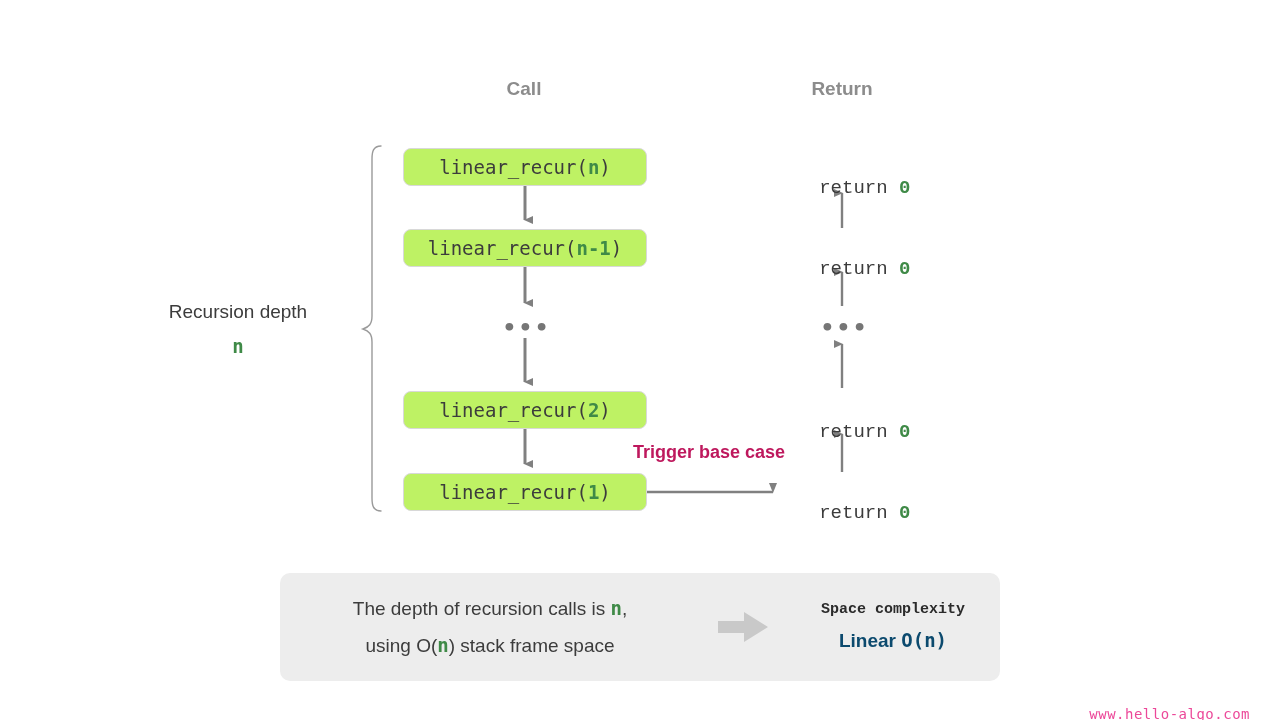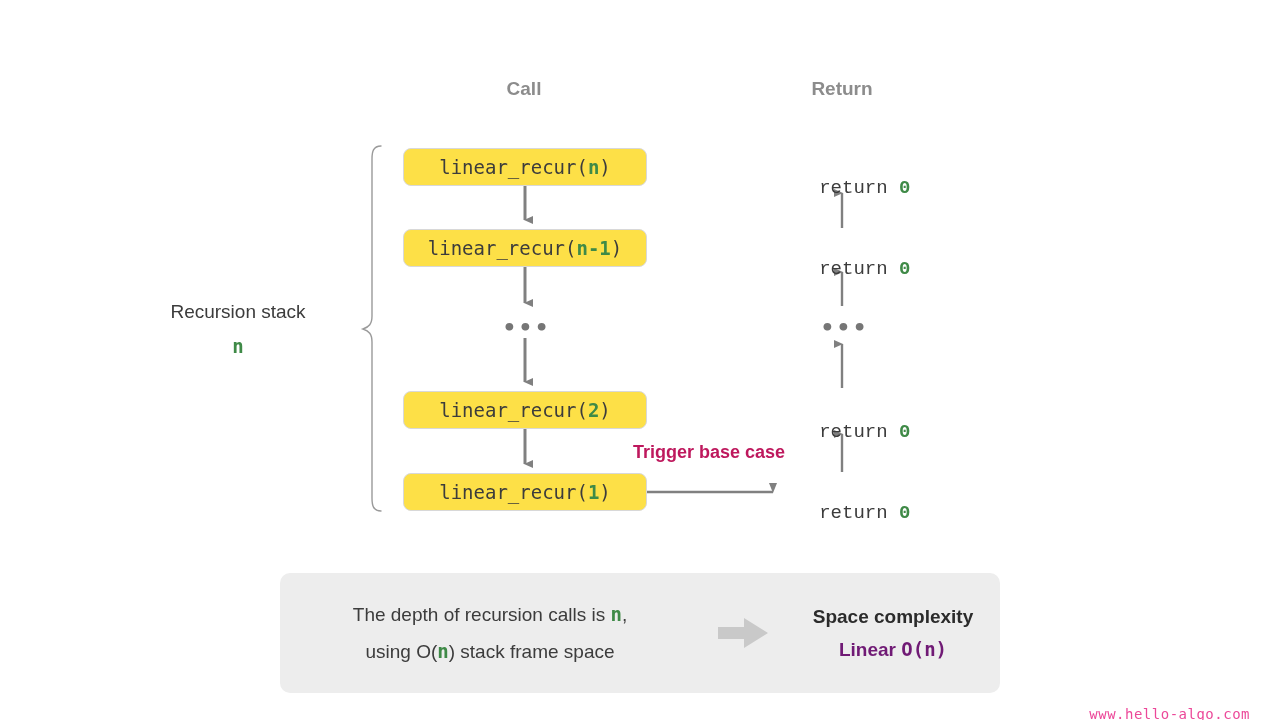--- a/index.html
+++ b/index.html
@@ -37,21 +37,21 @@
   #hdr-call   { left: 524px; top: 62px; }
   #hdr-return { left: 842px; top: 62px; }
 
   
   .call-box {
     position: absolute;
     left: 403px;
     width: 244px;
     height: 38px;
     box-sizing: border-box;
-    background: #fde047;
+    background: #bef264;
     border: 1.5px solid #d8d8d8;
     border-radius: 8px;
     display: flex;
     align-items: center;
     justify-content: center;
     font-family: "DejaVu Sans Mono", "Liberation Mono", monospace;
     font-size: 19px;
     color: #3c3c3c;
     letter-spacing: 0px;
   }
@@ -136,21 +136,21 @@
     color: #be185d;
     white-space: nowrap;
   }
 
   
   #summary {
     position: absolute;
     left: 280px;
     top: 557px;
     width: 720px;
-    height: 120px;
+    height: 108px;
     box-sizing: border-box;
     background: #ededed;
     border-radius: 10px;
     display: flex;
     align-items: center;
     justify-content: flex-start;
   }
   #summary-left {
     width: 420px;
     text-align: center;
@@ -170,31 +170,31 @@
     align-items: center;
     justify-content: center;
   }
   #summary-right {
     flex: 1;
     text-align: center;
     line-height: 1.75;
   }
   #summary-right .title {
     display: block;
-    font-family: Liberation Sans, sans-serif;
-    font-weight: bold;
-    font-size: 19px;
+    font-family: Liberation Mono, monospace;
+    font-weight: bold;
+    font-size: 15px;
     color: #2b2b2b;
   }
   #summary-right .value {
     display: block;
     font-family: "Liberation Sans", sans-serif;
     font-weight: bold;
     font-size: 19px;
-    color: #701a75;
+    color: #0c4a6e;
   }
   #summary-right .value .bigo {
     font-family: "DejaVu Sans Mono", "Liberation Mono", monospace;
     font-weight: bold;
   }
 
   
   #watermark {
     position: absolute;
     right: 30px;
@@ -242,21 +242,21 @@
 
     <line x1="842" y1="212" x2="842" y2="177" stroke="#808080" stroke-width="2.4" marker-end="url(#arrowUp)"></line>
     <line x1="842" y1="290" x2="842" y2="256" stroke="#808080" stroke-width="2.4" marker-end="url(#arrowUp)"></line>
     <line x1="842" y1="372" x2="842" y2="328" stroke="#808080" stroke-width="2.4" marker-end="url(#arrowUp)"></line>
     <line x1="842" y1="456" x2="842" y2="418" stroke="#808080" stroke-width="2.4" marker-end="url(#arrowUp)"></line>
 
     <line x1="647" y1="476" x2="773" y2="476" stroke="#808080" stroke-width="2.6" marker-end="url(#arrowRight)"></line>
   </svg>
 
   <div id="depth-label">
-    <span class="line1">Recursion stack</span>
+    <span class="line1">Recursion depth</span>
     <span class="line2">n</span>
   </div>
 
   <div class="call-box" id="box-1">
     <span>linear_recur(</span>
       <span class="arg">n</span>
       <span>)</span>
   </div>
   <div class="call-box" id="box-2">
     <span>linear_recur(</span>

